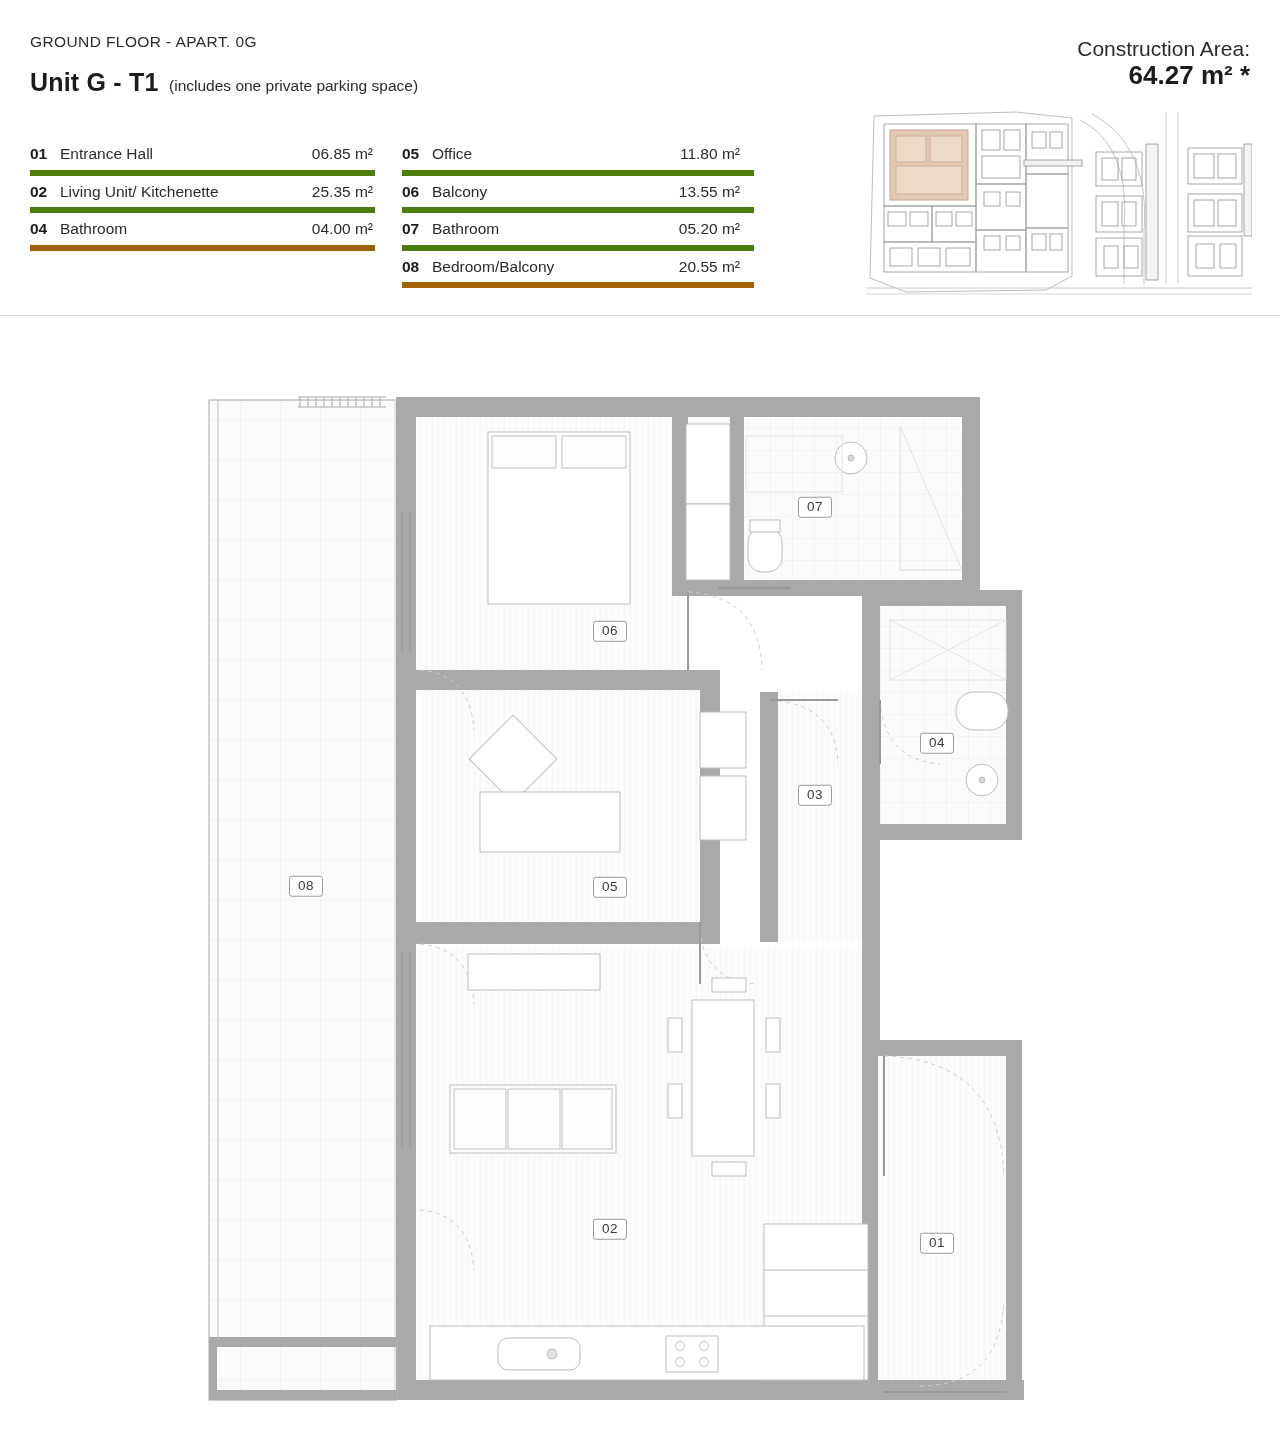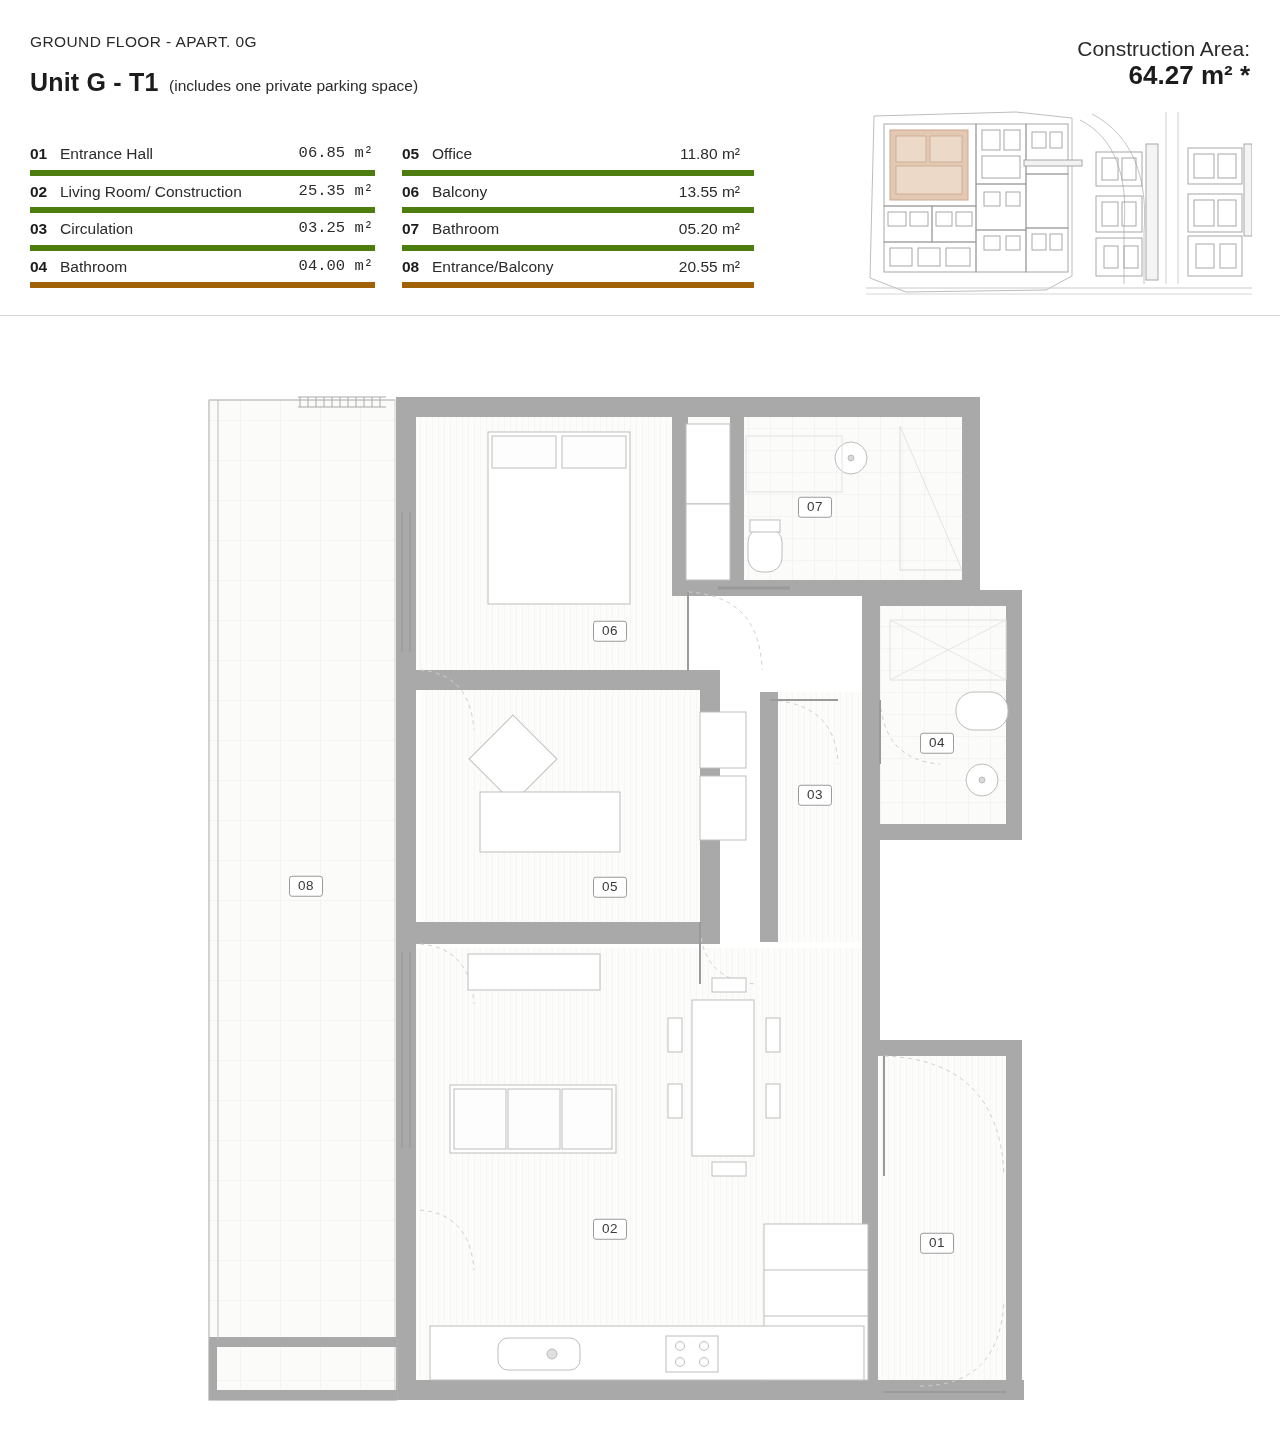--- a/index.html
+++ b/index.html
@@ -101,21 +101,21 @@
     display: inline-block;
     font-size: 15.5px;
     color: #2b2b2b;
   }
   .legend-area {
     position: absolute;
     right: 0; top: 0;
     font-size: 15.5px;
     color: #2b2b2b;
   }
-  #legend-col-1 .legend-area { right: 2px; font-family: Liberation Mono, monospace; }
+  #legend-col-1 .legend-area { right: 2px; }
   #legend-col-2 .legend-area { right: 14px; }
 
   
   #keyplan {
     position: absolute;
     left: 866px; top: 108px;
     width: 386px;
     height: 190px;
   }
 
@@ -155,26 +155,22 @@
 
   <div id="area-caption">Construction Area:</div>
   <div id="area-value">64.27 m² *</div>
 
   <div class="legend-col" id="legend-col-1">
     <div class="legend-row">
       <span class="legend-num">01</span><span class="legend-name">Entrance Hall</span>
       <span class="legend-area">06.85 m²</span>
     </div>
     <div class="legend-row">
-      <span class="legend-num">02</span><span class="legend-name">Living Room/ Construction</span>
+      <span class="legend-num">02</span><span class="legend-name">Living Unit/ Kitchenette</span>
       <span class="legend-area">25.35 m²</span>
-    </div>
-    <div class="legend-row">
-      <span class="legend-num">03</span><span class="legend-name">Circulation</span>
-      <span class="legend-area">03.25 m²</span>
     </div>
     <div class="legend-row">
       <span class="legend-num">04</span><span class="legend-name">Bathroom</span>
       <span class="legend-area">04.00 m²</span>
     </div>
   </div>
 
   <div class="legend-col" id="legend-col-2">
     <div class="legend-row">
       <span class="legend-num">05</span><span class="legend-name">Office</span>
@@ -182,21 +178,21 @@
     </div>
     <div class="legend-row">
       <span class="legend-num">06</span><span class="legend-name">Balcony</span>
       <span class="legend-area">13.55 m²</span>
     </div>
     <div class="legend-row">
       <span class="legend-num">07</span><span class="legend-name">Bathroom</span>
       <span class="legend-area">05.20 m²</span>
     </div>
     <div class="legend-row">
-      <span class="legend-num">08</span><span class="legend-name">Entrance/Balcony</span>
+      <span class="legend-num">08</span><span class="legend-name">Bedroom/Balcony</span>
       <span class="legend-area">20.55 m²</span>
     </div>
   </div>
 
   <div id="keyplan">
     <svg width="386" height="190" viewBox="0 0 386 190" xmlns="http://www.w3.org/2000/svg">
       <g stroke="#a9a9a9" fill="none" stroke-width="1">
 
         <path d="M8 8 L150 4 L206 10 L206 168 L180 182 L40 184 L4 170 Z" stroke="#bdbdbd"></path>
         <path d="M0 180 L386 180" stroke="#c9c9c9"></path>

